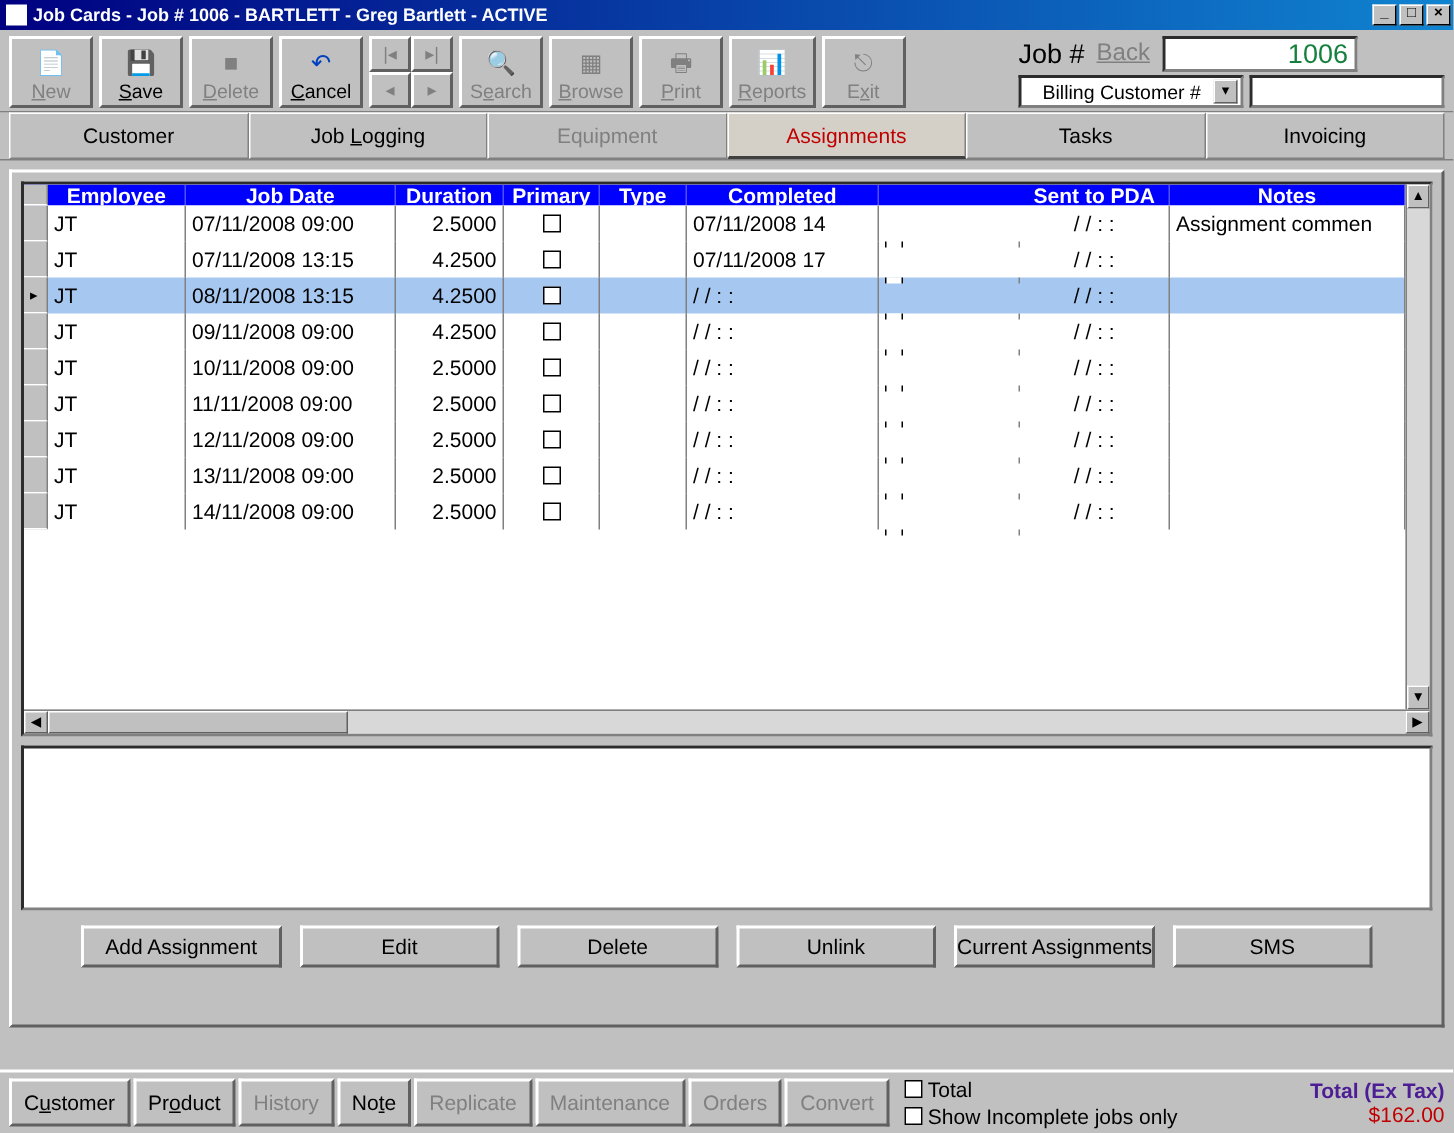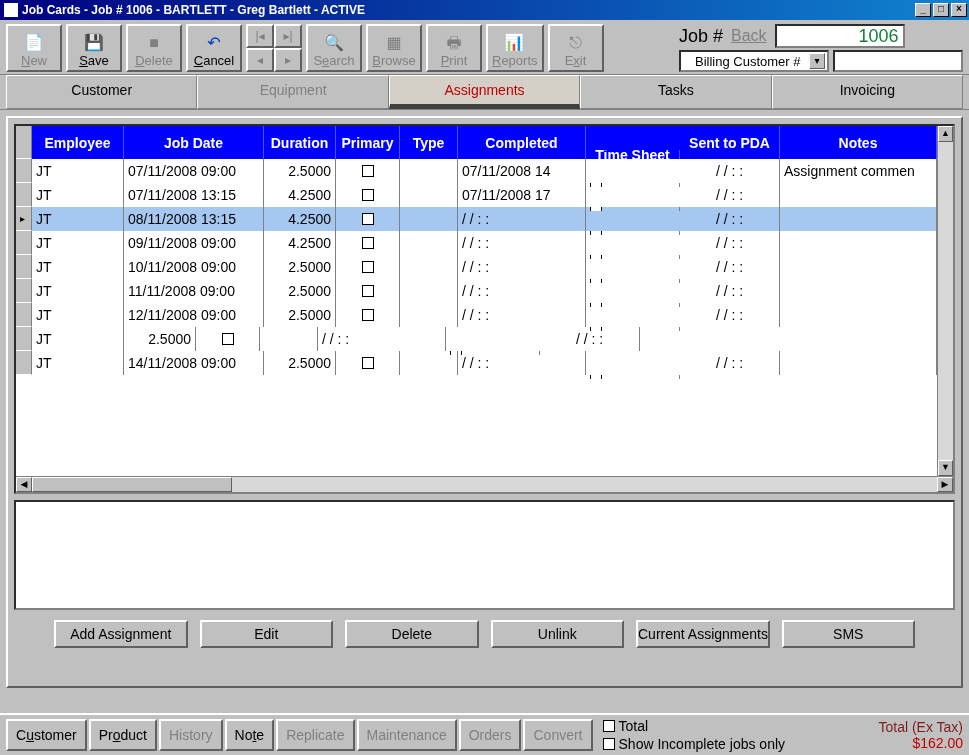--- a/index.html
+++ b/index.html
@@ -135,21 +135,21 @@
   padding: 6px 4px;
   border: 1px solid #808080;
   border-top: 1px solid #fff;
   border-left: 1px solid #fff;
   background: #c0c0c0;
   font-size: 14px;
   cursor: pointer;
 }
 .tab.active {
   background: #d4d0c8;
-  border-bottom: 5px solid #404040;
+  border-bottom: 2px solid #404040;
   position: relative;
 }
 .tab.red { color: #c00000; }
 .tab u { text-decoration: underline; }
 
 
 .content {
   margin: 6px;
   border: 2px solid;
   border-color: #fff #606060 #606060 #fff;
@@ -170,21 +170,21 @@
 .grid-scroll {
   flex:1; overflow:hidden;
   display:flex;
 }
 .grid-inner { flex:1; display:flex; flex-direction:column; }
 .grid-header {
   display:flex;
   background:#0000ff;
   color:#fff;
   font-weight:bold;
-  height: 33px;
+  height: 14px;
   font-size:14px;
 }
 .grid-header .gh, .grid-row .gc {
   border-right: 1px solid #808080;
   padding: 2px 4px;
   overflow: hidden;
   white-space: nowrap;
   display:flex; align-items:center;
 }
 .grid-header .gh { justify-content:center; border-right:1px solid #5050ff; }
@@ -287,21 +287,21 @@
   margin-left: 8px;
   display:flex; flex-direction:column;
   font-size:14px; line-height:18px;
 }
 .check-line { display:flex; align-items:center; gap:4px; }
 .totals {
   margin-left:auto; text-align:right;
   display:flex; flex-direction:column;
   font-size:14px;
 }
-.totals .t1 { color:#7f1d1d; font-weight:normal; }
+.totals .t1 { color:#4c1d95; font-weight:bold; }
 .totals .t2 { color:#c00000; }
 </style>
 </head>
 <body>
 
 <div class="titlebar">
   <div class="left">
     <span class="win-icon"></span>
     <span>Job Cards - Job # 1006 - BARTLETT - Greg Bartlett - ACTIVE</span>
   </div>
@@ -369,20 +369,21 @@
           <span class="dd">▾</span>
         </div>
         <div class="billing-input"></div>
       </div>
     </div>
   </div>
 </div>
 
 <div class="tabs-row">
   <div class="tab"><span>Customer</span></div>
+  <div class="tab">Job <u>L</u>ogging</div>
   <div class="tab" style="color:#808080;"><span>Equipment</span></div>
   <div class="tab red active"><span>Assignments</span></div>
   <div class="tab"><span>Tasks</span></div>
   <div class="tab"><span>Invoicing</span></div>
 </div>
 
 <div class="content">
   <div class="grid-wrap">
     <div class="grid-scroll">
       <div class="grid-inner">
@@ -507,20 +508,21 @@
               <div class="gc col-comp">/  /        :  :</div>
               <div class="gc col-ts">
                 <span class="chk"></span>
               </div>
               <div class="gc col-pda center">/  /        :  :</div>
               <div class="gc col-notes"></div>
             </div>
             <div class="grid-row">
               <div class="gc rowhead"></div>
               <div class="gc col-emp">JT</div>
+              <div class="gc col-date">13/11/2008 09:00</div>
               <div class="gc col-dur right">2.5000</div>
               <div class="gc col-pri center">
                 <span class="chk"></span>
               </div>
               <div class="gc col-type"></div>
               <div class="gc col-comp">/  /        :  :</div>
               <div class="gc col-ts">
                 <span class="chk"></span>
               </div>
               <div class="gc col-pda center">/  /        :  :</div>

